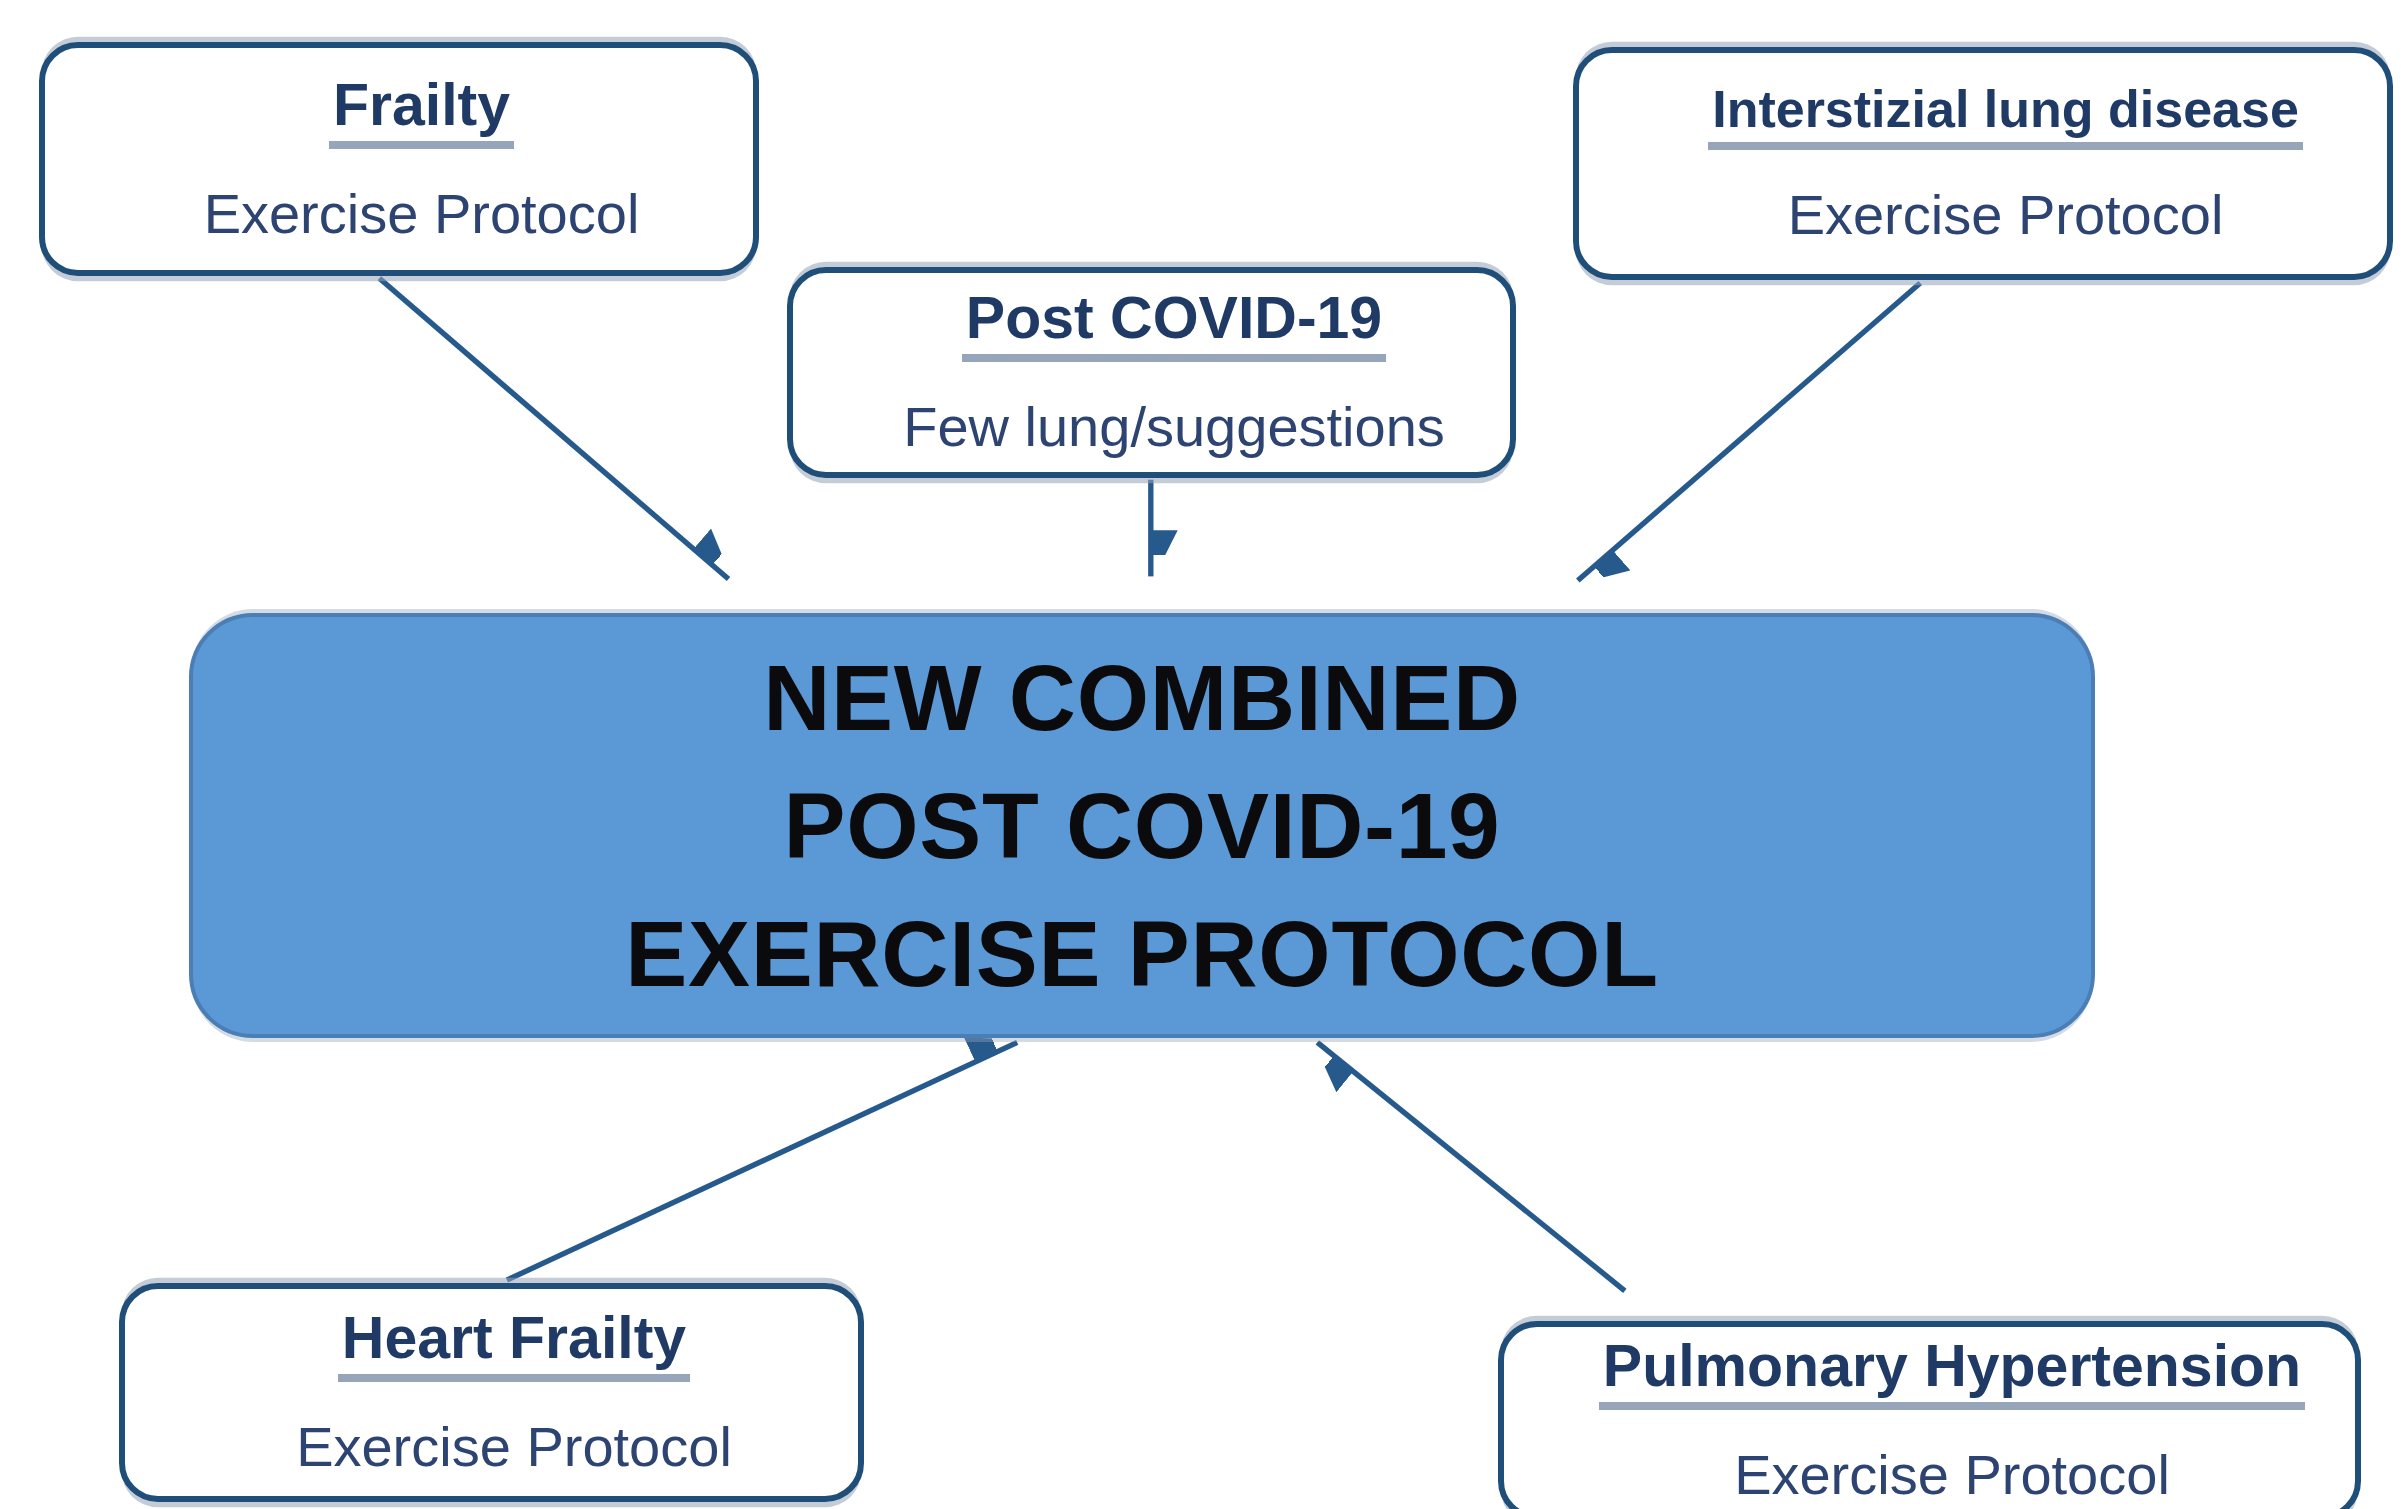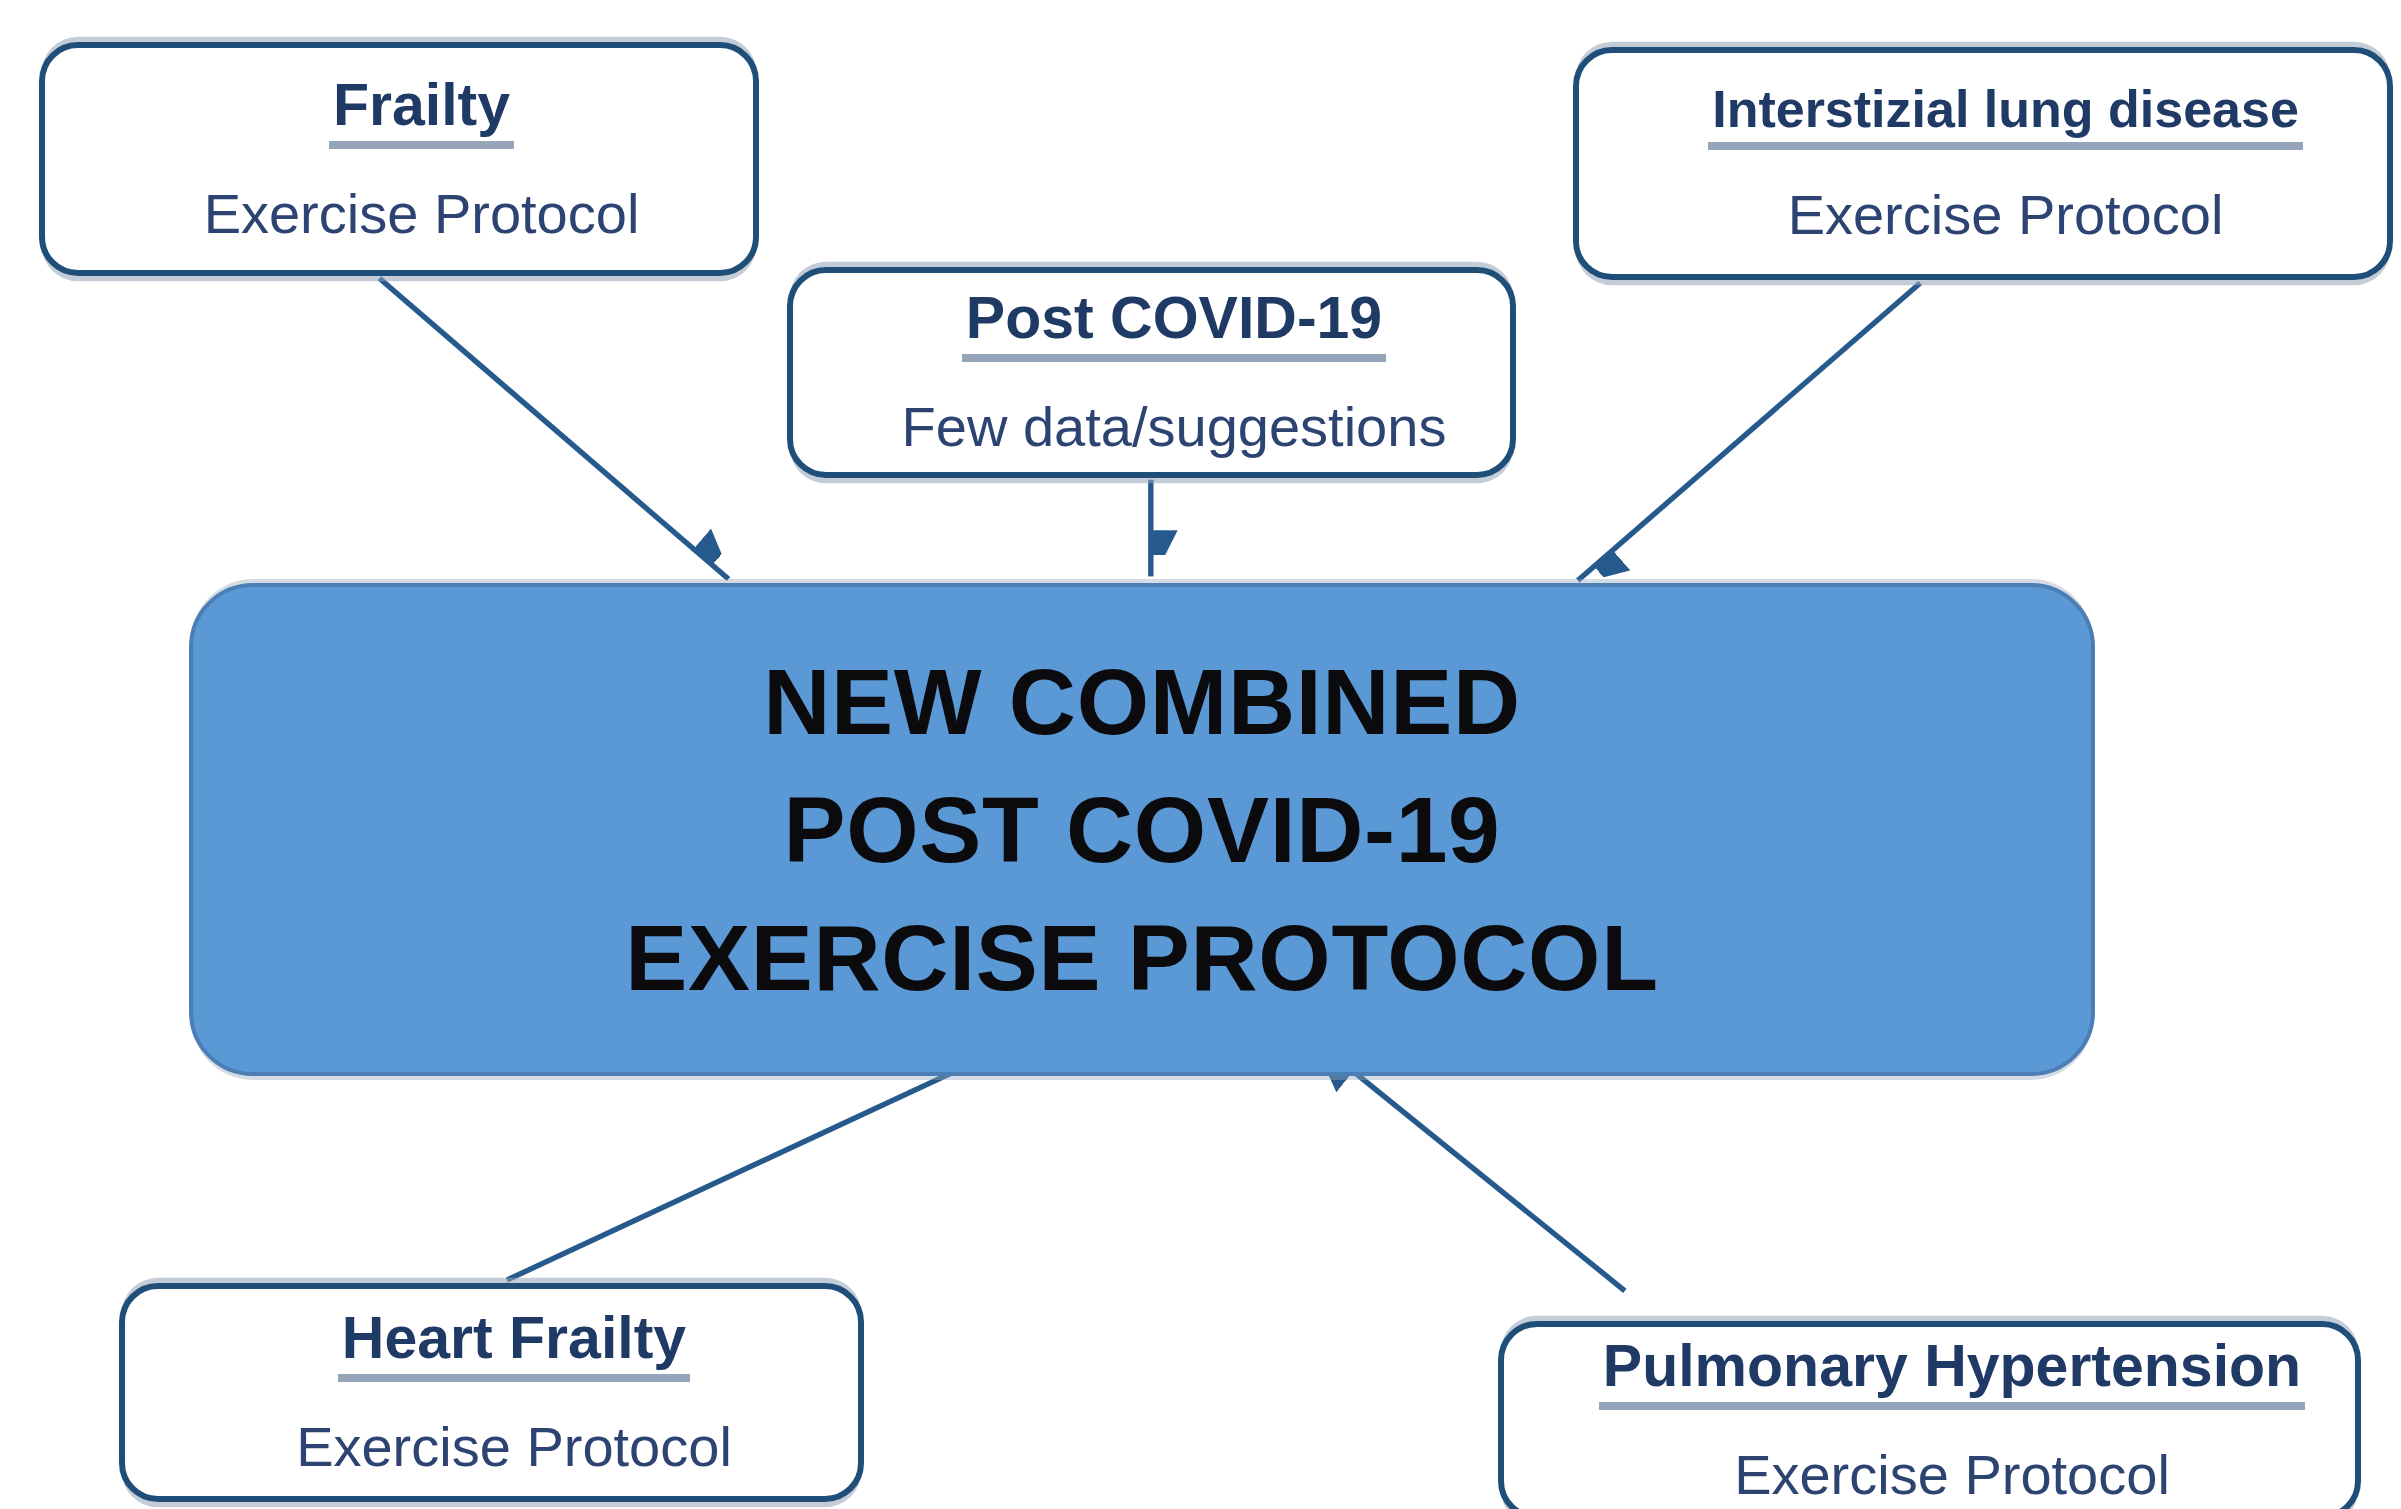--- a/index.html
+++ b/index.html
@@ -50,23 +50,23 @@
     font-weight: normal;
     color: var(--body-text, #2D4472);
     line-height: 1.05;
     white-space: nowrap;
   }
 
   
   .center-box {
     position: absolute;
     left: 189px;
-    top: 583px;
+    top: 613px;
     width: 1906px;
-    height: 493px;
+    height: 425px;
     box-sizing: border-box;
     background: var(--center-fill, #5B99D6);
     border: 4.7px solid var(--center-border, #4A7EB5);
     border-radius: 64px;
     display: flex;
     flex-direction: column;
     align-items: center;
     justify-content: center;
     text-align: center;
     box-shadow: 0 -6.7px 0 -2.7px rgba(150,165,190,0.40),
@@ -117,21 +117,21 @@
     <line x1="2420" y1="1922" x2="1962" y2="1552" marker-end="url(#arrowhead)"></line>
   </svg>
 
   <div class="node" style="left:39px; top:42px; width:720px; height:234px;">
     <span class="title">Frailty</span>
     <span class="subtitle">Exercise Protocol</span>
   </div>
 
   <div class="node" style="left:787px; top:267px; width:729px; height:211px;">
     <span class="title">Post COVID-19</span>
-    <span class="subtitle">Few data/suggestions</span>
+    <span class="subtitle">Few lung/suggestions</span>
   </div>
 
   <div class="node small-title" style="left:1573px; top:47px; width:820px; height:233px;">
     <span class="title">Interstizial lung disease</span>
     <span class="subtitle">Exercise Protocol</span>
   </div>
 
   <div class="center-box">
     <div class="center-line">NEW COMBINED</div>
     <div class="center-line">POST COVID-19</div>

